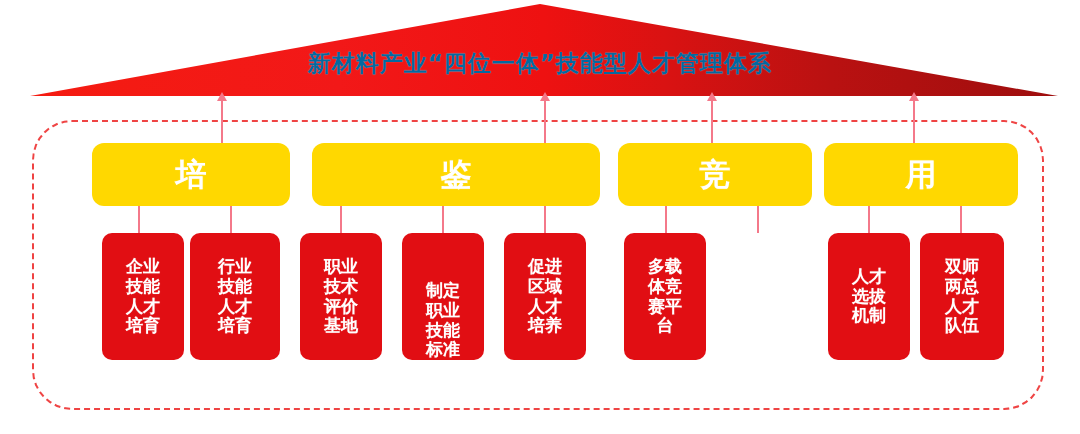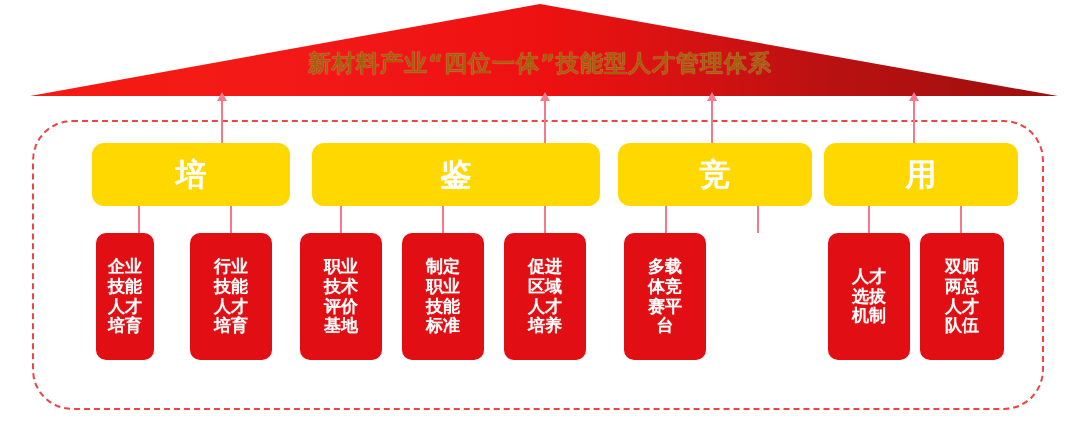--- a/index.html
+++ b/index.html
@@ -27,21 +27,21 @@
     height: 102px;
   }
   .banner-title {
     position: absolute;
     left: 0;
     top: 52px;
     width: 1080px;
     text-align: center;
     font-size: 23px;
     font-weight: bold;
-    color: #a16207;
+    color: #0369a1;
     letter-spacing: 1px;
     line-height: 1;
     white-space: nowrap;
     text-shadow: 0 0 1px rgba(255,255,255,0.6);
   }
 
   
   .dashed-box {
     position: absolute;
     left: 32px;
@@ -155,46 +155,46 @@
   <div>
     <div class="arrow-head" style="left:909px; top:92px;"></div>
     <div class="arrow-up" style="left:913px; top:100px; height:43px;"></div>
   </div>
 
   <div class="pillar" style="left:92px; width:198px;">
     <span class="pillar-label">培</span>
   </div>
   <div class="conn" style="left:138px; top:206px; height:27px;"></div>
   <div class="conn" style="left:230px; top:206px; height:27px;"></div>
-  <div class="leaf" style="left:96px; width:58px;">
+  <div class="leaf" style="left:102px; width:82px;">
     <span class="leaf-label">企业
 技能
 人才
 培育</span>
   </div>
-  <div class="leaf" style="left:190px; width:82px;">
+  <div class="leaf" style="left:190px; width:90px;">
     <span class="leaf-label">行业
 技能
 人才
 培育</span>
   </div>
 
   <div class="pillar" style="left:312px; width:288px;">
     <span class="pillar-label">鉴</span>
   </div>
   <div class="conn" style="left:340px; top:206px; height:27px;"></div>
   <div class="conn" style="left:442px; top:206px; height:27px;"></div>
   <div class="conn" style="left:544px; top:206px; height:27px;"></div>
   <div class="leaf" style="left:300px; width:82px;">
     <span class="leaf-label">职业
 技术
 评价
 基地</span>
   </div>
-  <div class="leaf" style="left:402px; width:82px;">
+  <div class="leaf" style="left:402px; width:82px;align-items:flex-end;">
     <span class="leaf-label">制定
 职业
 技能
 标准</span>
   </div>
   <div class="leaf" style="left:504px; width:82px;">
     <span class="leaf-label">促进
 区域
 人才
 培养</span>

